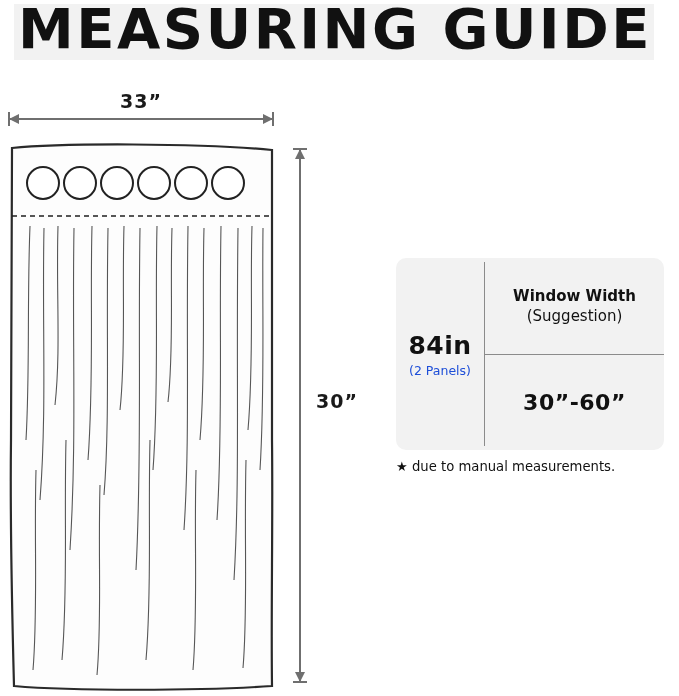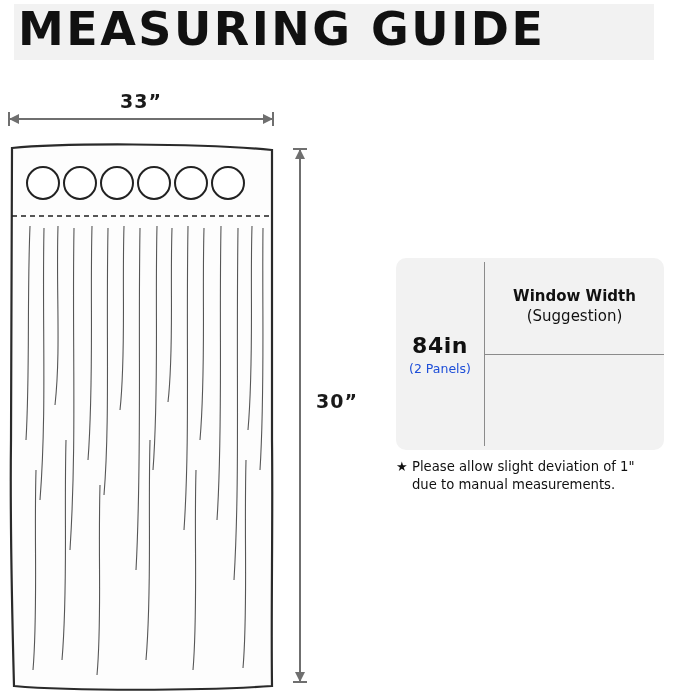--- a/index.html
+++ b/index.html
@@ -32,21 +32,21 @@
   }
   .title {
     position: absolute;
     left: 18px;
     top: 0px;
     width: 640px;
     height: 58px;
     line-height: 58px;
     font-family: "DejaVu Sans", sans-serif;
     font-weight: 700;
-    font-size: 46px;
+    font-size: 56px;
     letter-spacing: 2.5px;
     color: #111111;
     white-space: nowrap;
   }
 
   
   .width-dim {
     position: absolute;
     left: 8px;
     top: 118px;
@@ -172,21 +172,21 @@
     width: 88px;
     height: 192px;
     display: flex;
     flex-direction: column;
     align-items: center;
     justify-content: center;
   }
   .card-left .big {
     font-family: "DejaVu Sans", sans-serif;
     font-weight: 700;
-    font-size: 22px;
+    font-size: 25px;
     color: #111111;
     letter-spacing: 0.5px;
   }
   .card-left .small {
     font-family: "DejaVu Sans", sans-serif;
     font-size: 12.5px;
     color: #1d4ed8;
     margin-top: 3px;
   }
   .card-rt {
@@ -323,23 +323,25 @@
     <div class="card-left">
       <div class="big">84in</div>
       <div class="small">(2 Panels)</div>
     </div>
 
     <div class="card-rt">
       <div class="head">Window Width</div>
       <div class="sub">(Suggestion)</div>
     </div>
 
+    <div class="card-rb">
+      <div class="range">30”-60”</div>
+    </div>
   </div>
 
   <div class="note">
     <span class="star">★</span>
     <div class="lines">
-      <div>Please allow slight deviation of 1"</div>
       <div>due to manual measurements.</div>
     </div>
   </div>
 
 </div>
 
 </body></html>

